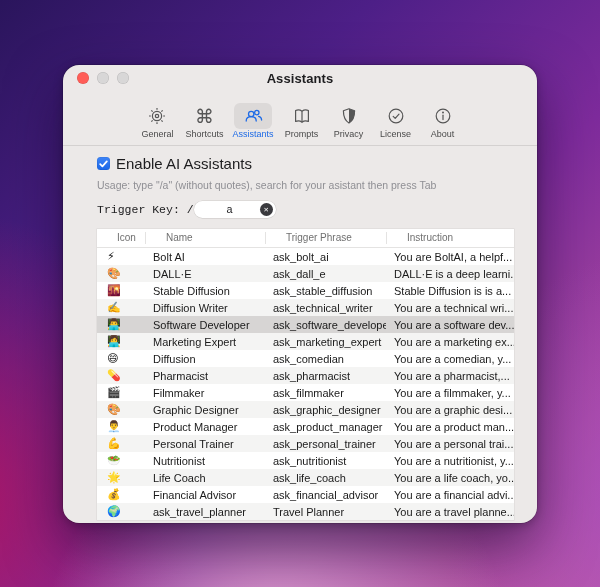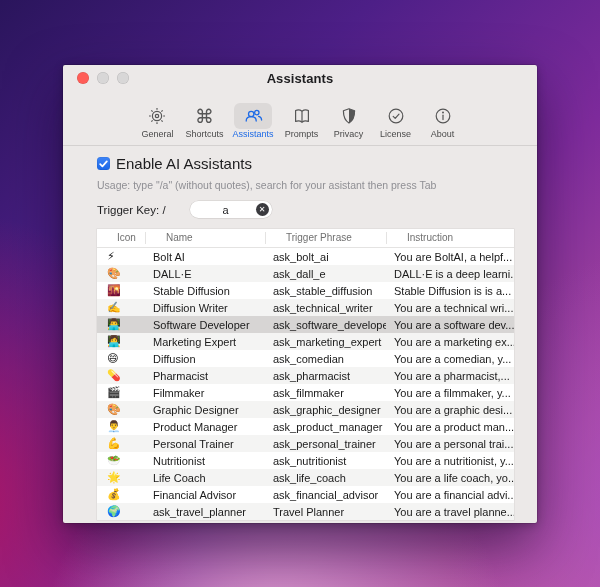--- a/index.html
+++ b/index.html
@@ -11,21 +11,21 @@
   .desktop{
     position:relative;width:600px;height:587px;
     background:
       radial-gradient(55% 50% at 46% 108%, #dd9ed0 0%, rgba(221,158,208,0) 70%),
       radial-gradient(60% 70% at -8% 85%, rgba(186,20,94,0.85) 0%, rgba(186,20,94,0) 70%),
       radial-gradient(50% 60% at 108% 85%, rgba(168,78,196,0.70) 0%, rgba(168,78,196,0) 70%),
       linear-gradient(138deg, #2a155c 0%, #4d1f87 30%, #7e2b9c 58%, #aa4a9f 85%, #bc5aa5 100%);
   }
   .window{
     position:absolute;left:63px;top:65px;width:474px;height:458px;
-    background:#ECE9E8;border-radius:2px;
+    background:#ECE9E8;border-radius:16px;
     box-shadow:0 24px 55px rgba(20,5,40,0.55), 0 2px 10px rgba(0,0,0,0.25), 0 0 0 0.5px rgba(0,0,0,0.25);
     overflow:hidden;
   }
   
   .titlebar{position:relative;height:26px;}
   .traffic{position:absolute;left:14px;top:7px;display:flex;gap:8px;}
   .tl{width:12px;height:12px;border-radius:50%;box-shadow:inset 0 0 0 0.5px rgba(0,0,0,0.15);}
   .tl.close{background:#ff5d57;}
   .tl.dim{background:#d8d7d7;}
   .wtitle{
@@ -49,21 +49,21 @@
   .content{padding:9px 0 0 34px;}
   .row-check{display:flex;align-items:center;gap:6px;}
   .checkbox{
     width:13px;height:13px;border-radius:3.5px;
     background:linear-gradient(#3f85f7,#1a67e8);
     display:flex;align-items:center;justify-content:center;
     box-shadow:inset 0 0 0 0.5px rgba(0,0,0,0.1);
   }
   .check-label{font-size:15px;color:#1d1d1f;}
   .usage{font-size:10.5px;color:#8f8f94;margin-top:7px;}
-  .trigger-row{display:flex;align-items:center;gap:24px;margin-top:10px;}
+  .trigger-row{display:flex;align-items:center;gap:0;margin-top:10px;font-family:Liberation Mono, monospace;}
   .trigger-label{font-size:11.5px;color:#1d1d1f;}
   .trigger-field{
     position:relative;width:82px;height:17px;background:#fff;border-radius:9px;
     box-shadow:0 0 0 0.5px #cfccca, 0 0.5px 1px rgba(0,0,0,0.08);
     display:flex;align-items:center;
   }
   .trigger-field input{
     width:100%;height:100%;border:none;outline:none;background:transparent;
     font-family:inherit;font-size:11px;color:#1d1d1f;text-align:center;
     padding:0 16px 0 6px;box-sizing:border-box;

